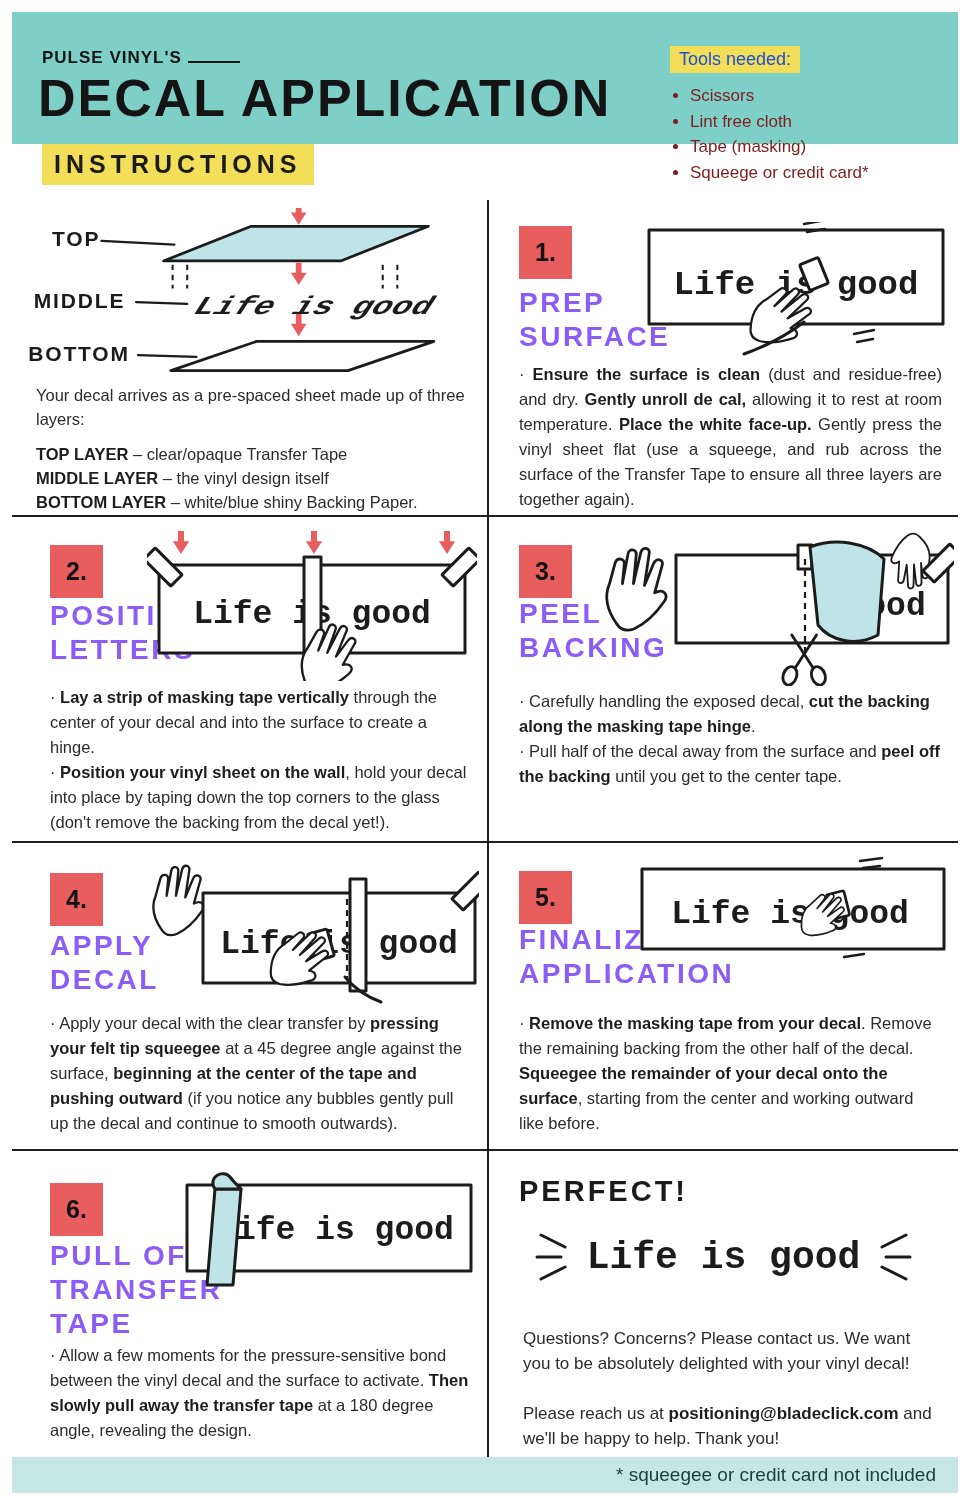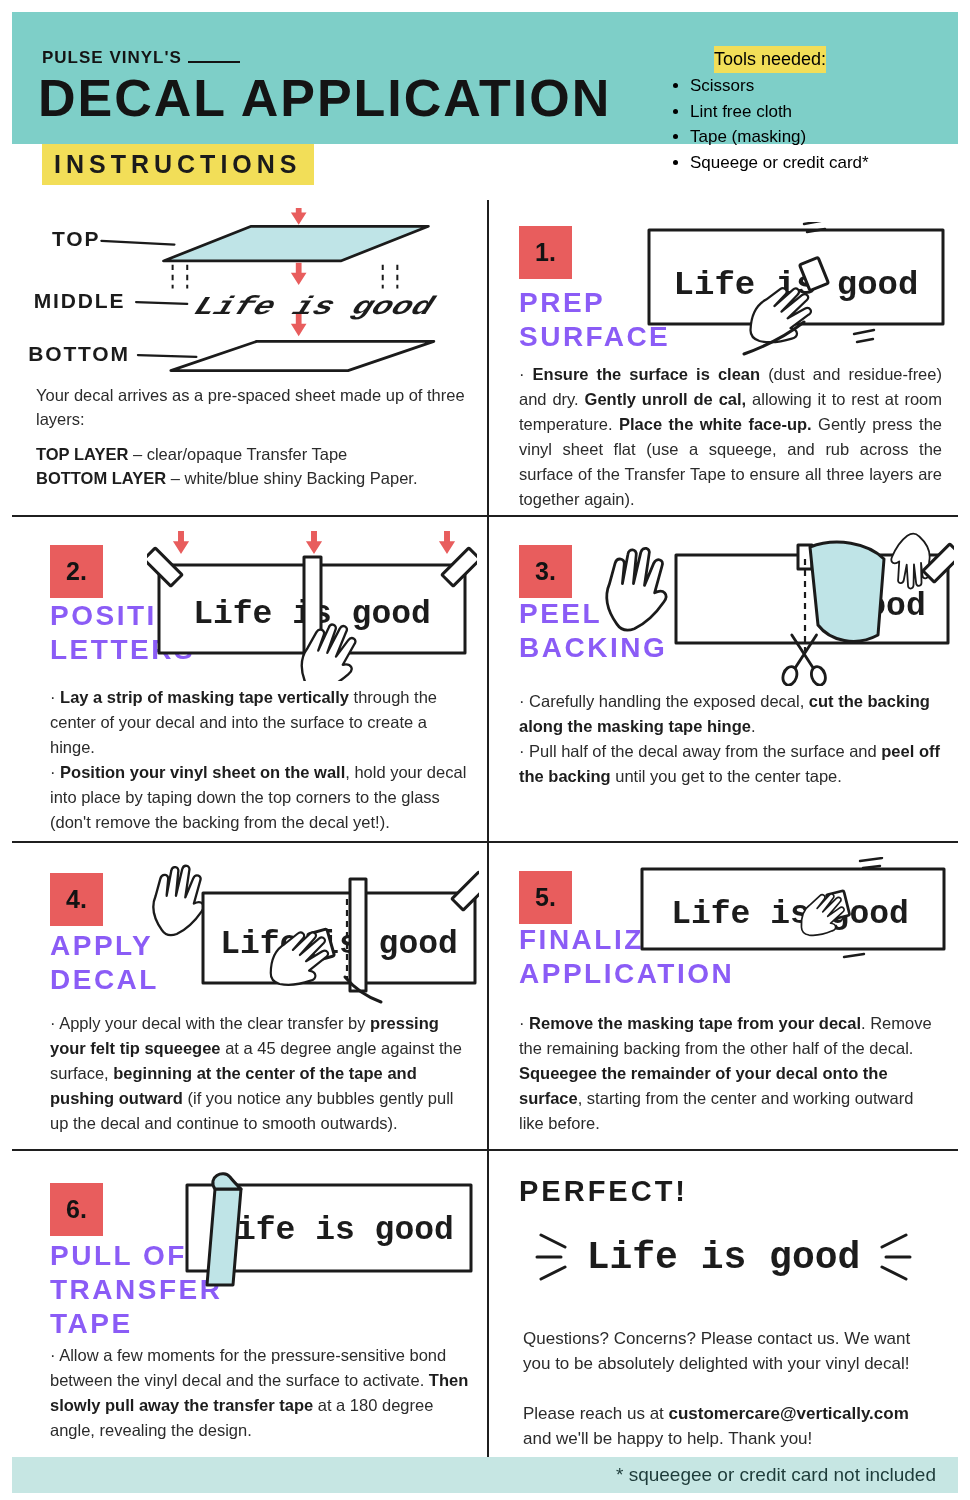--- a/index.html
+++ b/index.html
@@ -8,23 +8,23 @@
   
   .header{position:absolute;left:12px;top:12px;width:946px;height:132px;background:#7ECFC8;}
   .brand{position:absolute;left:30px;top:36px;font-size:17px;font-weight:700;
          letter-spacing:1px;color:#141414;}
   .brand-rule{display:inline-block;width:52px;border-bottom:2px solid #141414;margin-left:6px;}
   .main-title{position:absolute;left:26px;top:56px;margin:0;font-size:52px;font-weight:700;
               letter-spacing:2px;color:#141414;white-space:nowrap;}
   .subtitle{position:absolute;left:30px;top:132px;background:#F2DE58;color:#1b1b1b;
             font-size:25px;font-weight:700;letter-spacing:5px;padding:6px 12px;}
   .tools{position:absolute;right:36px;top:34px;width:252px;color:#16312f;}
-  .tools-label{display:inline-block;background:#F2DE58;color:#000000;font-size:18px;
-               padding:3px 0;margin-left:44px;}
-  .tools ul{margin:0 0 0 20px;padding:0;font-size:17px;line-height:1.5;color:#000000;}
+  .tools-label{display:inline-block;background:#F2DE58;color:#1d4ed8;font-size:18px;
+               padding:3px 9px;}
+  .tools ul{margin:10px 0 0 20px;padding:0;font-size:17px;line-height:1.5;color:#7f1d1d;}
   
   .grid{position:absolute;left:12px;top:200px;width:946px;display:grid;
         grid-template-columns:475px 471px;grid-template-rows:317px 326px 308px 306px;}
   .cell{position:relative;box-sizing:border-box;overflow:hidden;}
   .cell.r{border-left:2px solid #1f1f1f;}
   .cell.hb{border-bottom:2px solid #1f1f1f;}
   .badge{position:absolute;width:53px;height:53px;background:#E85D5D;color:#131313;
          font-weight:700;font-size:25px;display:flex;align-items:center;justify-content:center;}
   .step-title{position:absolute;margin:0;font-size:28px;font-weight:700;letter-spacing:2.5px;
               line-height:1.22;color:#8b5cf6;white-space:pre-line;}
@@ -102,20 +102,21 @@
       <text class="decal" font-size="36" transform="translate(180,116) skewX(-33) scale(1,0.78)">Life is good</text>
       <use href="#arrow" class="fr" transform="translate(298,116) scale(0.9)"></use>
       <text class="lbl" x="2" y="168">BOTTOM</text>
       <path class="ln2" d="M122 161 L186 163"></path>
       <path class="fw ln" d="M158 178 L252 146 L446 146 L352 178 Z"></path>
     </svg>
     <div class="intro-body">
       <p style="margin:0">Your decal arrives as a pre-spaced sheet made up of three layers:</p>
       <div class="layers">
         <div><b>TOP LAYER</b> <span>– clear/opaque Transfer Tape</span></div>
+        <div><b>MIDDLE LAYER</b> <span>– the vinyl design itself</span></div>
         <div><b>BOTTOM LAYER</b> <span>– white/blue shiny Backing Paper.</span></div>
       </div>
     </div>
   </section>
 
   <section class="cell r hb">
     <div class="badge" style="left:30px;top:26px">1.</div>
     <h2 class="step-title" style="left:30px;top:86px">PREP
 SURFACE</h2>
     <svg class="illo" style="right:12px;top:22px" width="300" height="135" viewBox="0 0 300 135">
@@ -237,20 +238,20 @@
       <svg width="34" height="56" viewBox="0 0 34 56">
         <path class="ln" d="M6 6 L30 18 M2 28 L26 28 M6 50 L30 38"></path>
       </svg>
       <span class="pf-decal">Life is good</span>
       <svg width="34" height="56" viewBox="0 0 34 56">
         <path class="ln" d="M28 6 L4 18 M32 28 L8 28 M28 50 L4 38"></path>
       </svg>
     </div>
     <div class="pf-body">
       <p>Questions? Concerns? Please contact us. We want you to be absolutely delighted with your vinyl decal!</p>
-      <p>Please reach us at <b>customercare@vertically.com</b> and we'll be happy to help. Thank you!</p>
+      <p>Please reach us at <b>positioning@bladeclick.com</b> and we'll be happy to help. Thank you!</p>
     </div>
   </section>
 </div>
 
 <footer class="footer">
   <span>* squeegee or credit card not included</span>
 </footer>
 
 </body></html>

